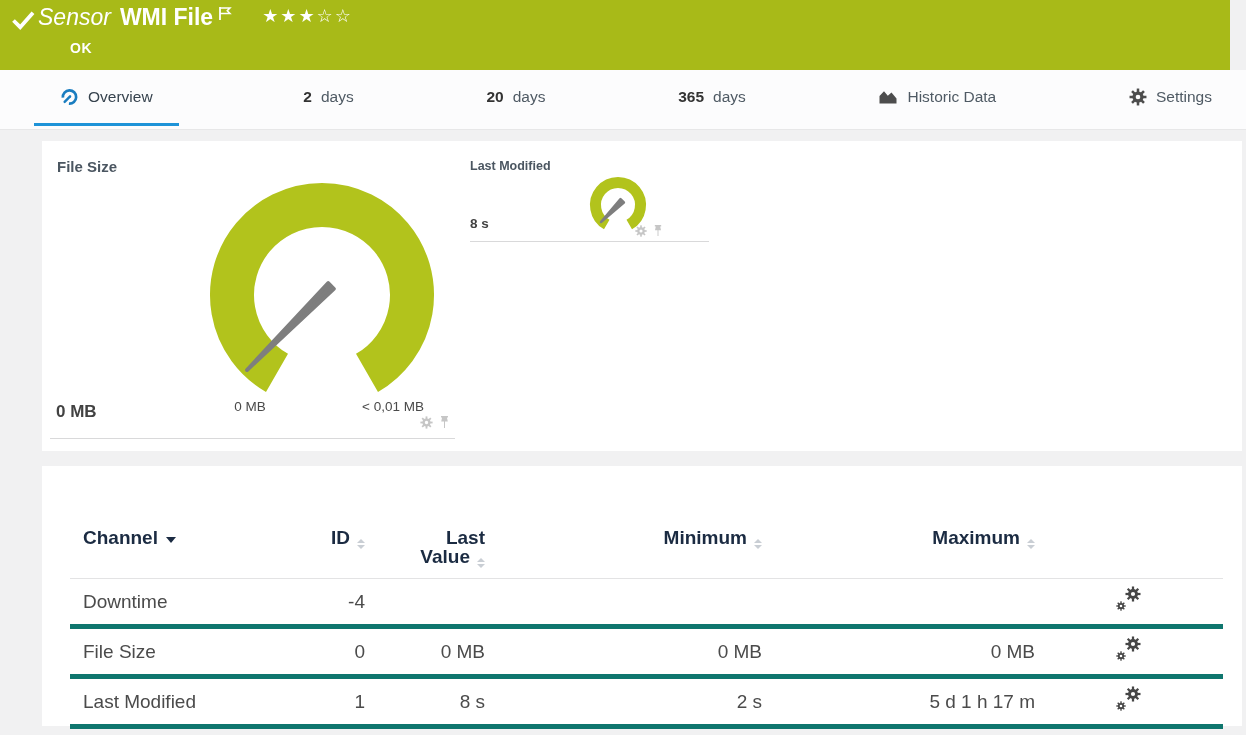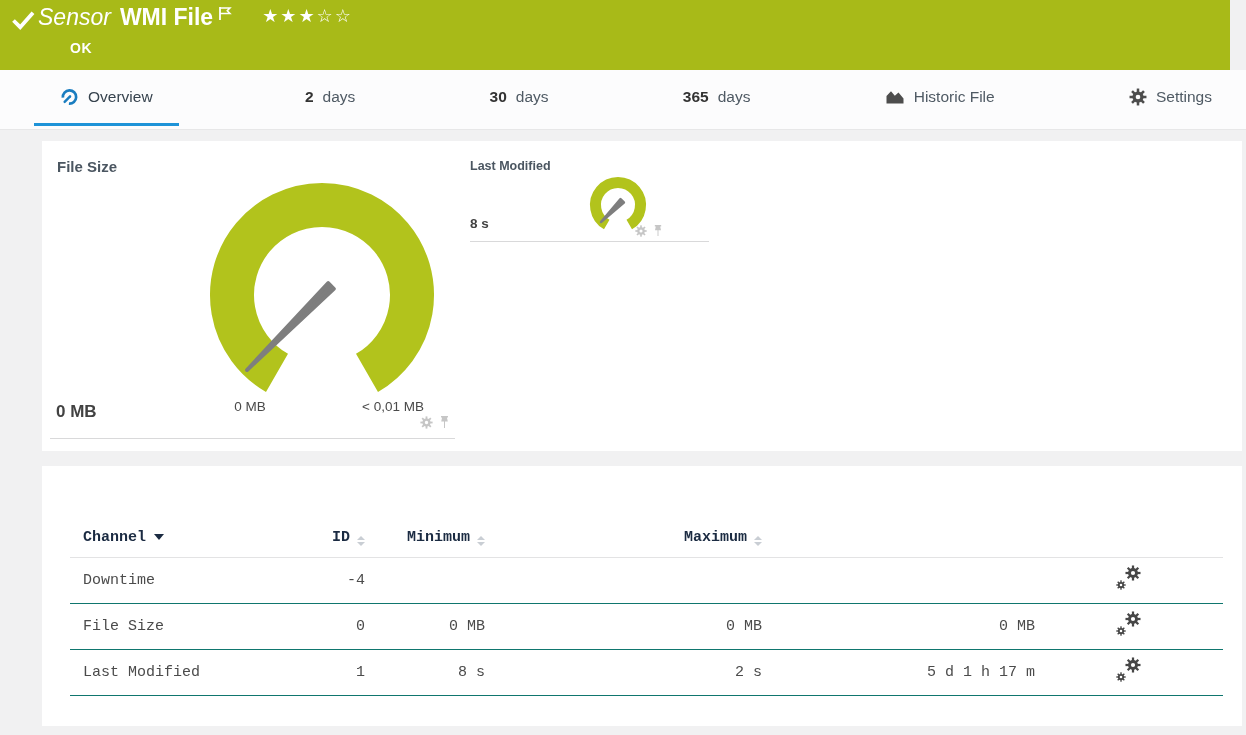--- a/index.html
+++ b/index.html
@@ -55,24 +55,24 @@
   .fs-value{left:14px;top:261px;font-size:17px;}
   .lm-value{left:428px;top:75px;font-size:13.5px;}
   .g-controls{position:absolute;display:flex;align-items:center;gap:6px;color:#c6c6c6;}
   .fs-controls{left:378px;top:274px;}
   .lm-controls{left:593px;top:83px;}
   .g-rule{position:absolute;height:1px;background:#d9d9da;}
   .fs-rule{left:8px;top:297px;width:405px;}
   .lm-rule{left:428px;top:100px;width:239px;}
 
   
-  .channel-table{position:absolute;left:28px;right:19px;top:0;font-size:15px;color:#4b4b4b;font-family:Liberation Mono, monospace;}
+  .channel-table{position:absolute;left:28px;right:19px;top:0;font-size:19px;color:#4b4b4b;}
   .trow{
     display:grid;grid-template-columns:225px 70px 120px 277px 273px 1fr;
-    align-items:center;height:45px;border-bottom:1px solid #0f766e;
+    align-items:center;height:45px;border-bottom:5px solid #0f766e;
   }
   .thead{
     height:auto;align-items:start;padding:62px 0 10px;border-bottom:1px solid #e3e3e4;
     color:#1b2b42;font-weight:700;line-height:19px;
   }
   .cell-channel{padding-left:13px;}
   .num-cell{text-align:right;}
   .gear-cell{justify-self:center;}
   .sort{display:inline-flex;flex-direction:column;gap:2px;margin-left:7px;vertical-align:1px;}
   .sort i{display:block;width:0;height:0;border-left:4px solid transparent;border-right:4px solid transparent;}
@@ -128,32 +128,32 @@
         <path d="M3.03 10.61 A 7 7 0 1 1 9.39 16.97" stroke="#1a7dc0" stroke-width="2.8" fill="none"></path>
         <line x1="10.6" y1="9.4" x2="4.9" y2="15.1" stroke="#1a7dc0" stroke-width="2.6" stroke-linecap="round"></line>
       </svg>
       <span>Overview</span>
     </a>
     <a class="tab">
       <span class="num">2</span>
       <span>days</span>
     </a>
     <a class="tab">
-      <span class="num">30</span>
+      <span class="num">20</span>
       <span>days</span>
     </a>
     <a class="tab">
       <span class="num">365</span>
       <span>days</span>
     </a>
     <a class="tab">
       <svg width="20" height="17" viewBox="0 0 20 17">
         <path d="M1.5 15.5 V8 L6 3.2 L9.8 7.8 L13.5 4.5 L18.5 10.5 V15.5 Z" fill="#4d4d4d"></path>
       </svg>
-      <span>Historic File</span>
+      <span>Historic Data</span>
     </a>
     <a class="tab">
       <svg class="gear-svg" width="18" height="18" viewBox="0 0 20 20">
           <use href="#gear8"></use>
         </svg>
       <span>Settings</span>
     </a>
   </nav>
 
   <section class="panel gauges-panel">
@@ -202,20 +202,27 @@
 
   <section class="panel table-panel">
     <div class="channel-table">
 
       <div class="trow thead">
         <div class="cell-channel">
           <span>Channel</span><span class="caret-down"></span>
         </div>
         <div class="num-cell">
           <span>ID</span><span class="sort">
+              <i class="up"></i>
+              <i class="down"></i>
+            </span>
+        </div>
+        <div class="num-cell">
+          <span>Last</span><br>
+          <span>Value</span><span class="sort">
               <i class="up"></i>
               <i class="down"></i>
             </span>
         </div>
         <div class="num-cell">
           <span>Minimum</span><span class="sort">
               <i class="up"></i>
               <i class="down"></i>
             </span>
         </div>

